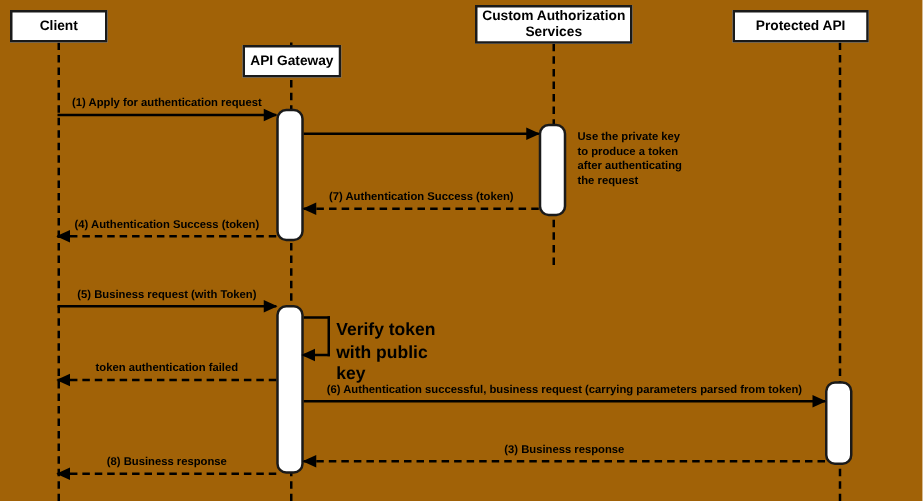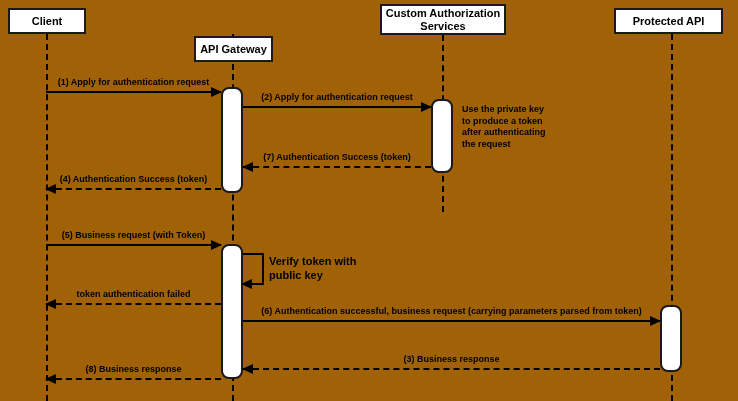--- a/index.html
+++ b/index.html
@@ -79,21 +79,21 @@
   .self-loop {
     position: absolute;
     border-top: 2px solid #000;
     border-right: 2px solid #000;
     border-bottom: 2px solid #000;
     z-index: 4;
   }
   .self-loop .head.left { top: auto; bottom: -6px; left: -2px; }
   .self-note {
     position: absolute;
-    font-size: 11px;
+    font-size: 14px;
     font-weight: bold;
     color: #000;
     line-height: 1.25;
     z-index: 4;
   }
   
   .note-text {
     position: absolute;
     font-size: 9px;
     font-weight: bold;
@@ -114,37 +114,36 @@
 
   <div class="actor-box" style="left:8px; top:8px; width:78px; height:26px;">
     <span>Client</span>
   </div>
   <div class="actor-box" style="left:194px; top:8px; width:79px; height:26px;margin-top:28px;">
     <span>API Gateway</span>
   </div>
   <div class="actor-box" style="left:380px; top:4px; width:126px; height:31px;justify-content:flex-end;">
     <span>Custom Authorization Services</span>
   </div>
-  <div class="actor-box" style="left:586px; top:8px; width:109px; height:26px;margin-left:28px;">
+  <div class="actor-box" style="left:586px; top:8px; width:109px; height:26px;">
     <span>Protected API</span>
   </div>
 
   <div class="activation" style="left:221px; top:87px; height:106px;"></div>
   <div class="activation" style="left:431px; top:99px; height:74px;"></div>
   <div class="activation" style="left:221px; top:244px; height:135px;"></div>
   <div class="activation" style="left:660px; top:305px; height:67px;"></div>
 
   <div class="message" style="left:46px; top:77px; width:175px; height:20px;">
     <div class="msg-label">(1) Apply for authentication request</div>
     <div class="msg-line solid"></div>
     <div class="head right"></div>
   </div>
 
   <div class="message" style="left:243px; top:92px; width:188px; height:20px;">
-    <div class="msg-label">(2) Apply for authentication request</div>
     <div class="msg-line solid"></div>
     <div class="head right"></div>
   </div>
 
   <div class="note-text" style="left:462px; top:104px; width:92px;">Use the private key to produce a token after authenticating the request</div>
 
   <div class="message" style="left:243px; top:152px; width:188px; height:20px;">
     <div class="msg-label">(7) Authentication Success (token)</div>
     <div class="msg-line dashed"></div>
     <div class="head left"></div>

